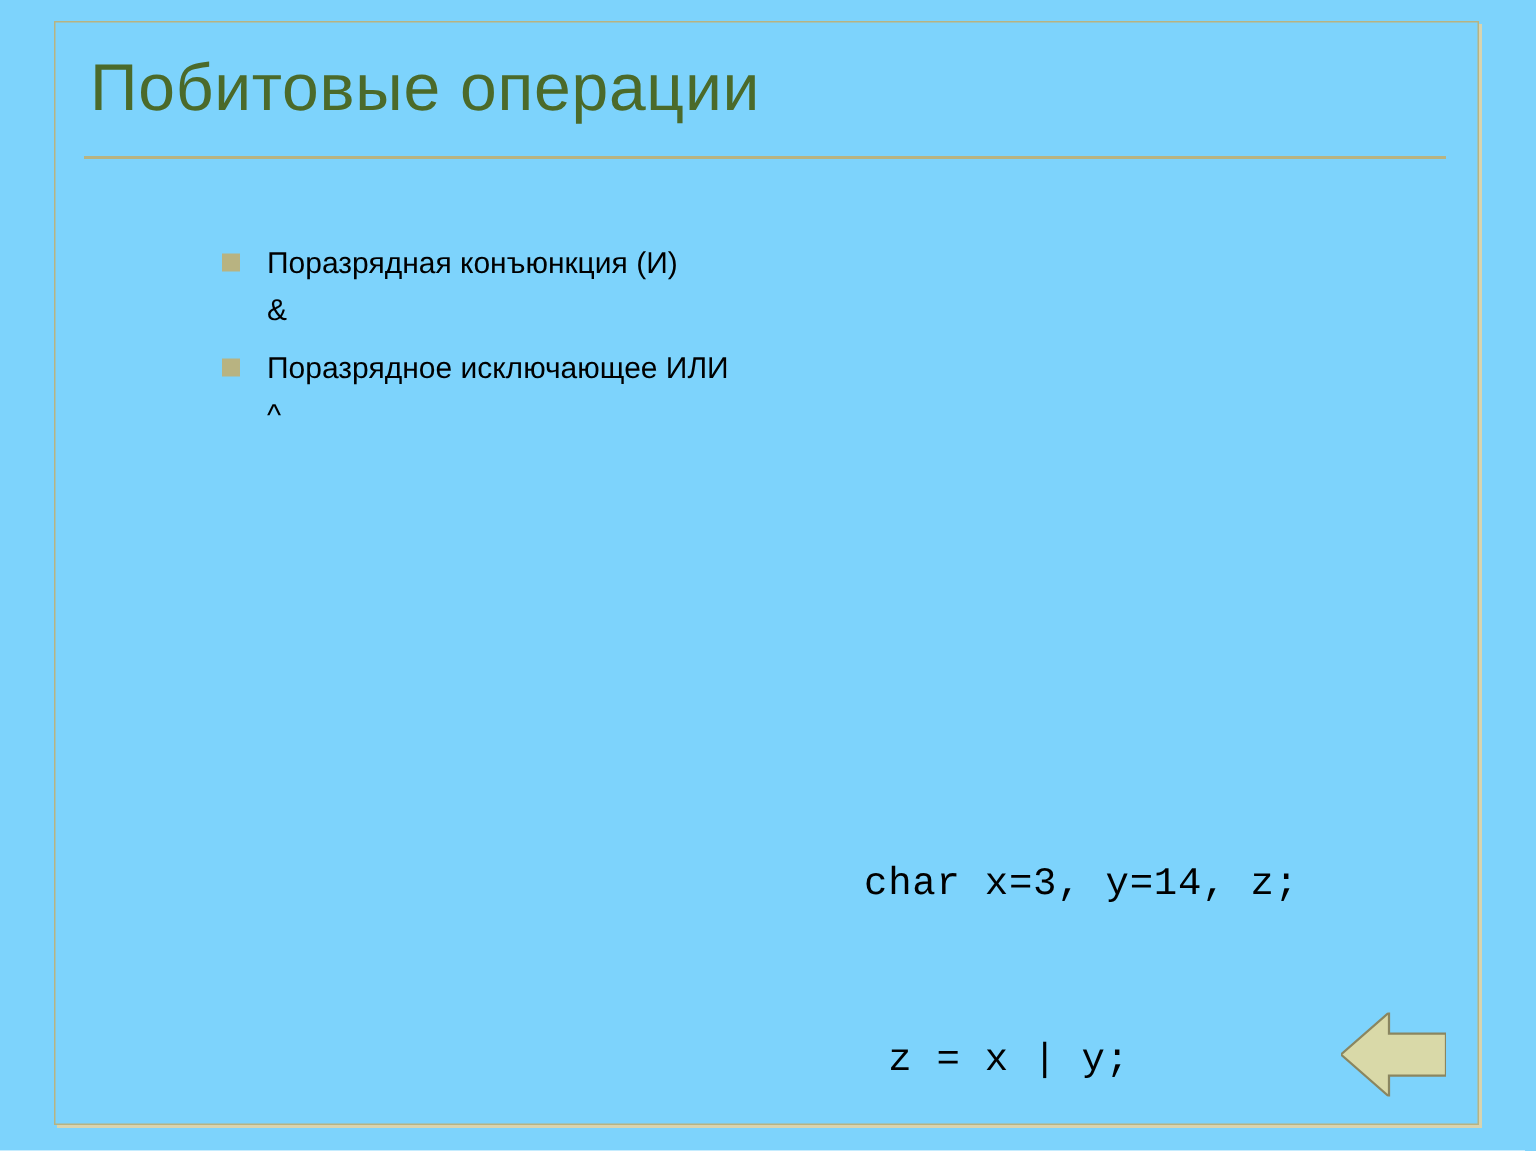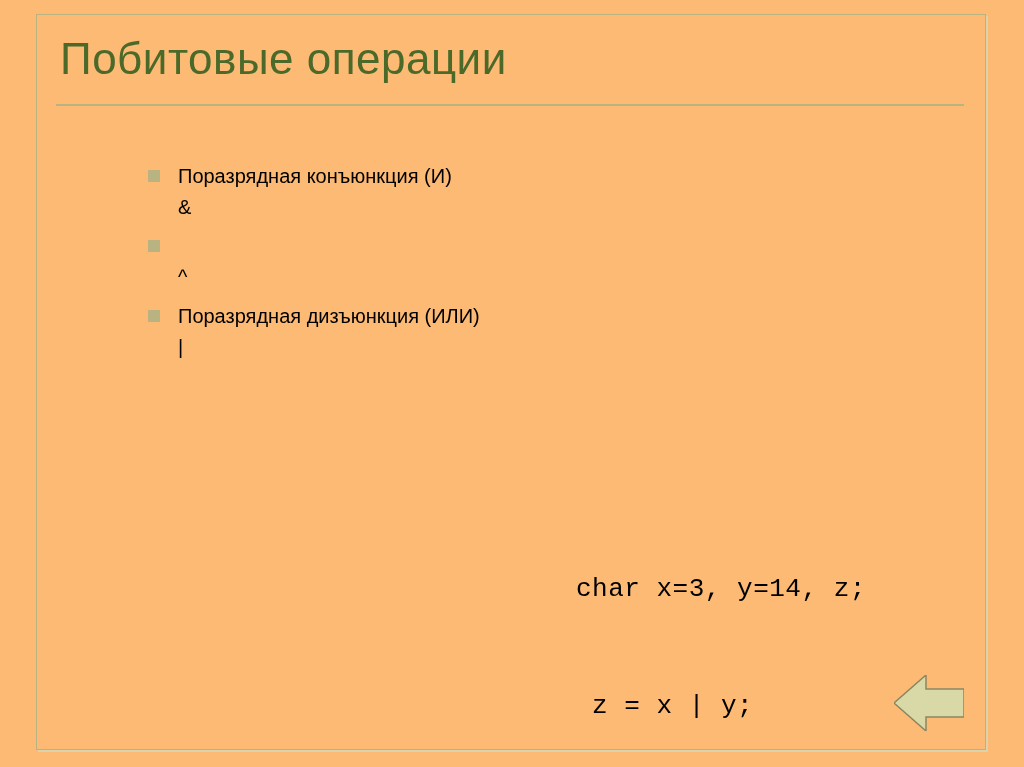--- a/index.html
+++ b/index.html
@@ -1,21 +1,21 @@
 <!DOCTYPE html>
 <html><head>
 <meta charset="utf-8">
 <style>
   * { margin: 0; padding: 0; box-sizing: border-box; }
   html, body { width: 1024px; height: 767px; background: #ffffff; font-family: Arial, "Helvetica Neue", sans-serif; }
   .slide {
     position: relative;
     width: 1024px;
     height: 767px;
-    background: #fdba74;
+    background: #7dd3fc;
   }
   .frame {
     position: absolute;
     left: 36px;
     top: 14px;
     width: 950px;
     height: 736px;
     border: 1.5px solid #b8b381;
     box-shadow: 2px 2px 0 #d8d4b0;
   }
@@ -90,26 +90,22 @@
 
   <div class="title">Побитовые операции</div>
   <div class="hr"></div>
 
   <div class="content">
     <div class="item">
       <span class="bullet"></span><span>Поразрядная конъюнкция (И)</span>
       <span class="indent-text">&amp;</span>
     </div>
     <div class="item">
-      <span class="bullet"></span>
+      <span class="bullet"></span><span>Поразрядное исключающее ИЛИ</span>
       <span class="indent-text">^</span>
-    </div>
-    <div class="item">
-      <span class="bullet"></span><span>Поразрядная дизъюнкция (ИЛИ)</span>
-      <span class="indent-text">|</span>
     </div>
   </div>
 
   <div class="code-block">
     <span class="code-line">char x=3, y=14, z;</span>
     <span class="code-line"> z = x | y;</span>
     
     
     
     

